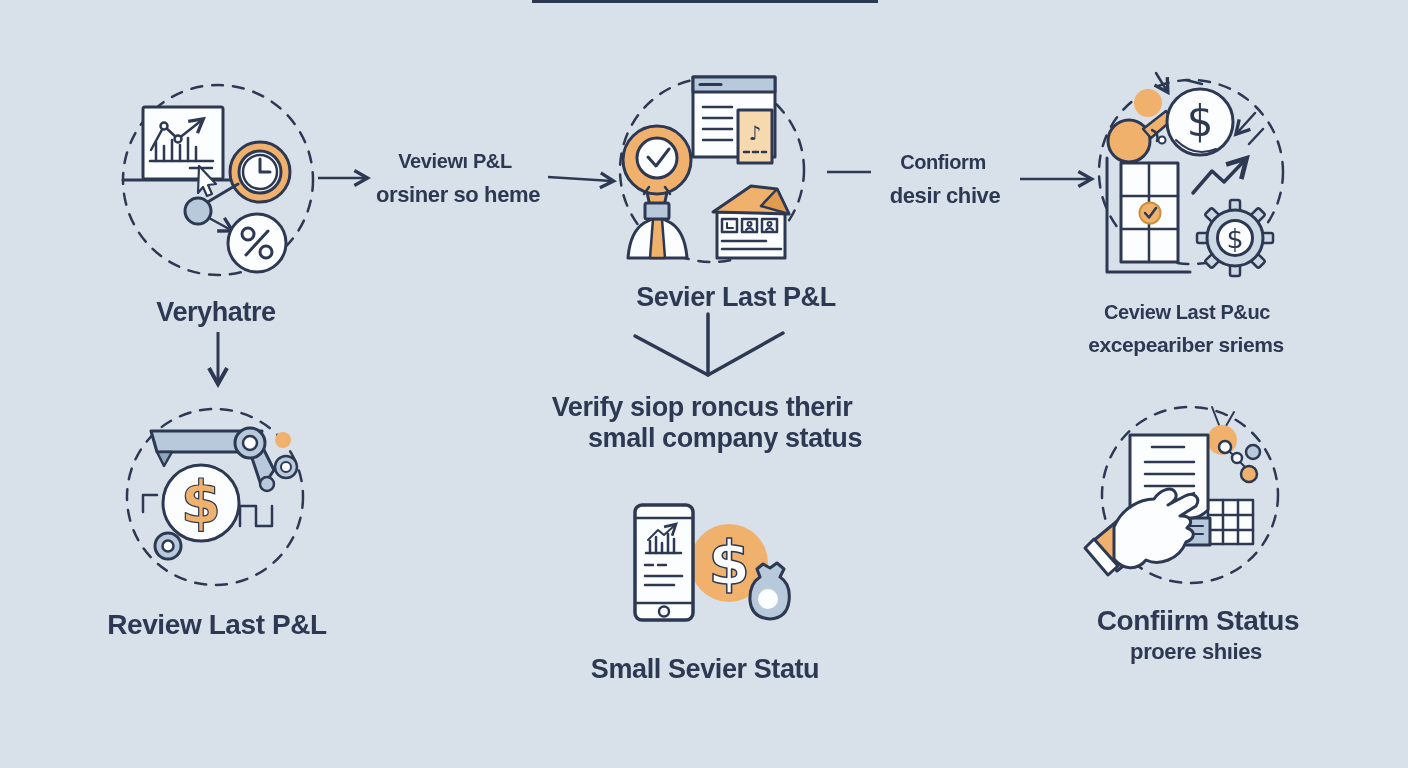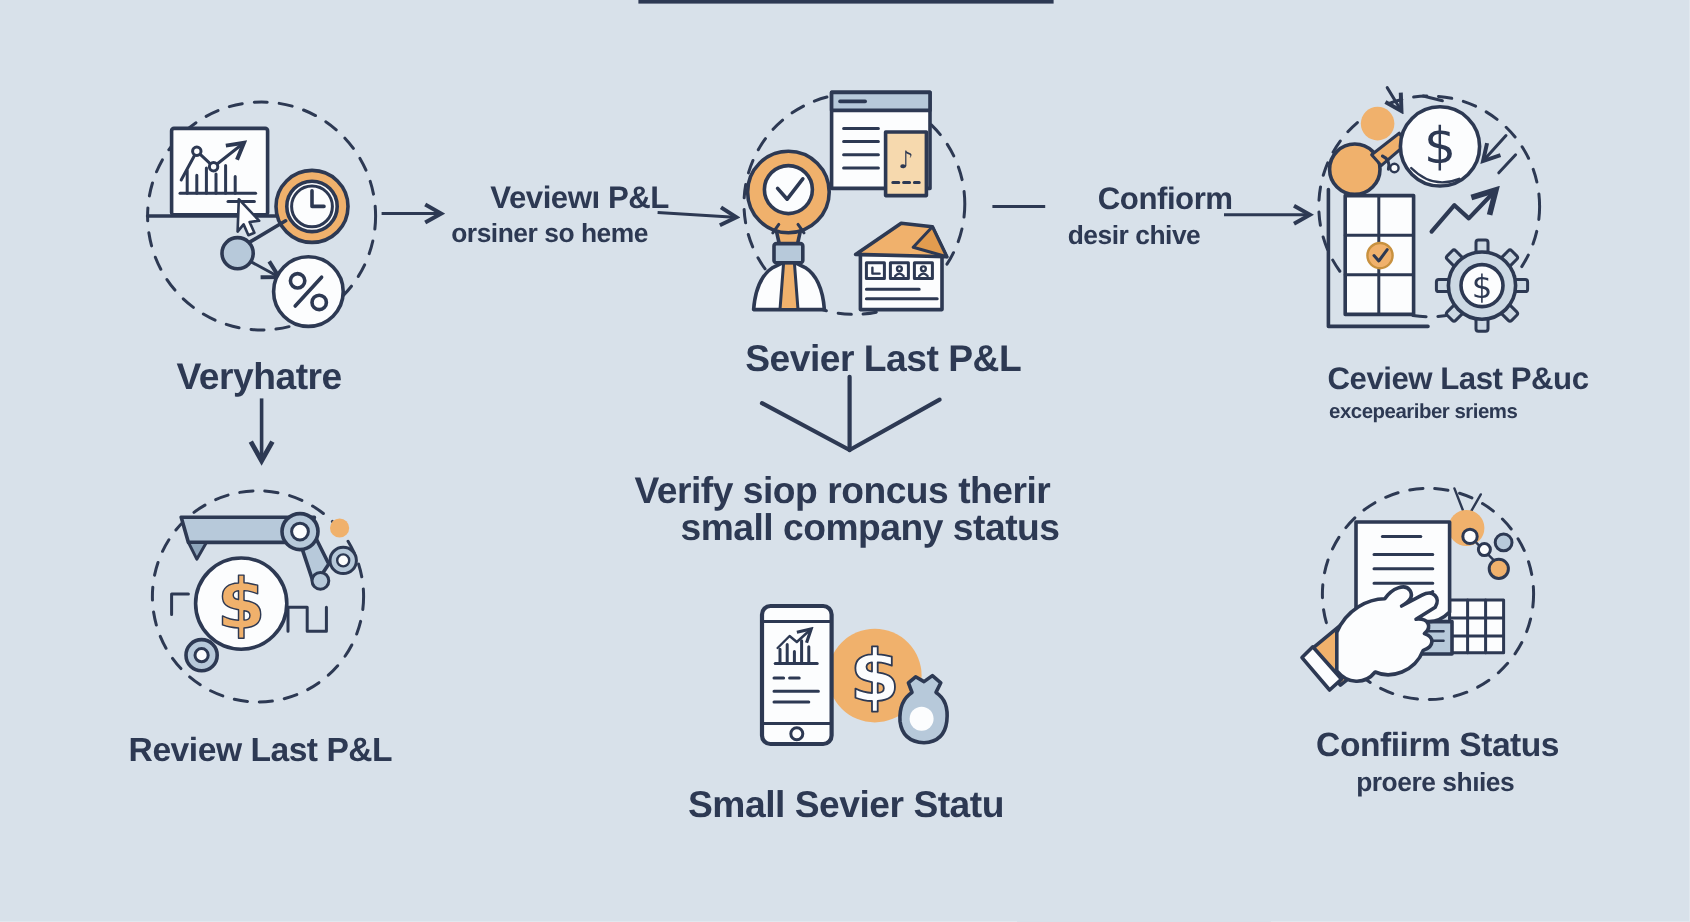--- a/index.html
+++ b/index.html
@@ -9,24 +9,24 @@
     font-family:"Liberation Sans", sans-serif;
   }
   .topbar { position:absolute; left:532px; top:0; width:346px; height:3px; background:#2d3953; }
   .art { position:absolute; left:0; top:0; }
   .label {
     position:absolute; color:#2d3953; font-weight:700;
     white-space:nowrap; transform:translateX(-50%);
     letter-spacing:-0.4px; line-height:1.05; text-align:center;
   }
   .f28 { font-size:28px; }
-  .f27 { font-size:31px;text-align:center; }
-  .f26 { font-size:26px;margin-left:28px; }
+  .f27 { font-size:27px;text-align:center; }
+  .f26 { font-size:20px; }
   .f22 { font-size:22px;text-align:right; }
-  .f21 { font-size:17px; }
+  .f21 { font-size:21px; }
   svg text { font-family:"DejaVu Sans","Liberation Sans",sans-serif; }
 </style>
 </head>
 <body>
 
 <div class="canvas">
 
   <div class="topbar"></div>
 
   <svg class="art" width="1408" height="768" viewBox="0 0 1408 768">

